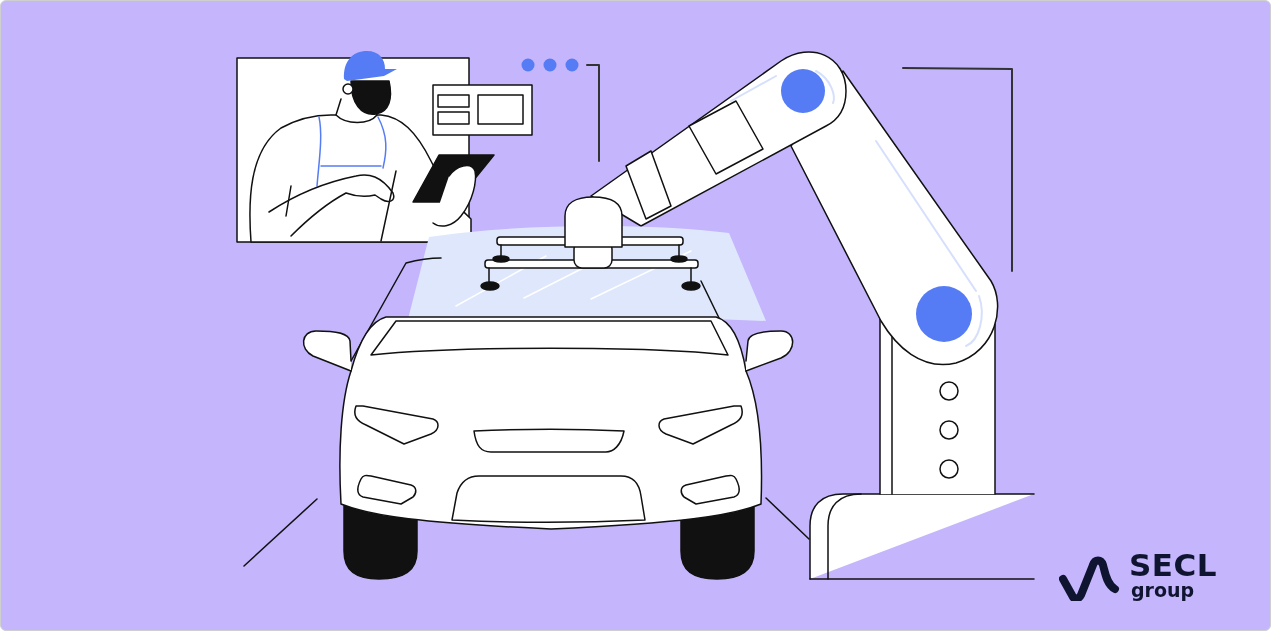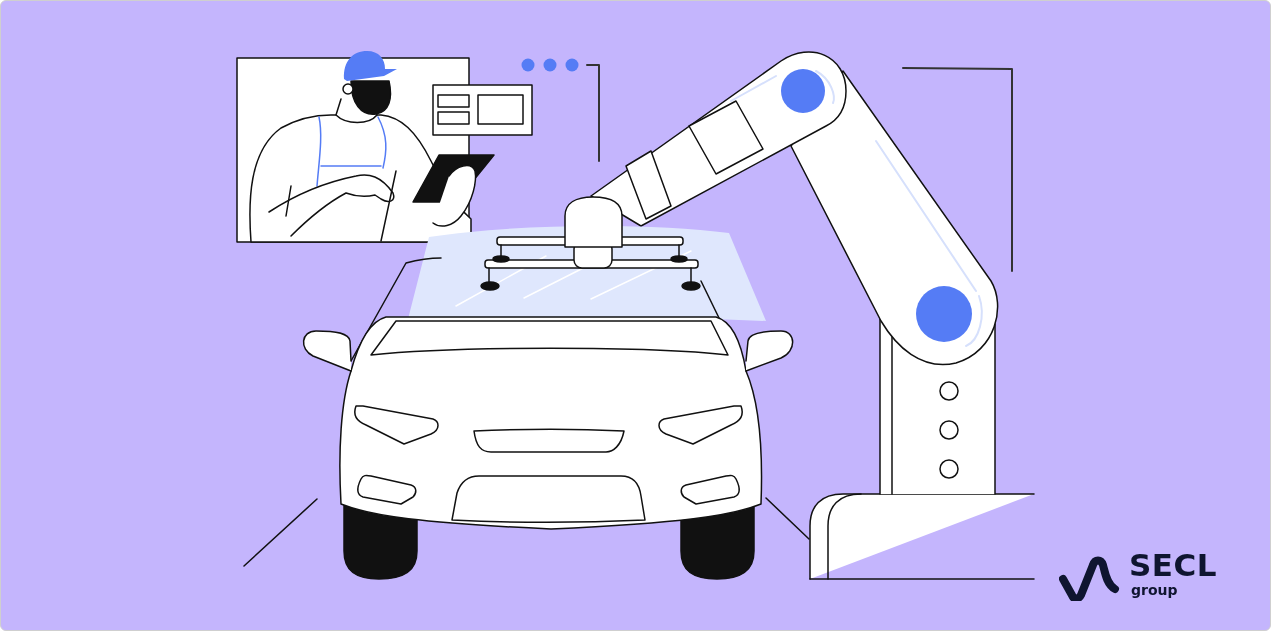--- a/index.html
+++ b/index.html
@@ -10,21 +10,21 @@
   }
   svg.scene { position:absolute; left:0; top:0; }
   .logo { position:absolute; left:1058px; top:546px; width:190px; height:58px; }
   .logo-mark { position:absolute; left:0; top:4px; width:62px; height:50px; }
   .logo-title {
     position:absolute; left:70px; top:2px; font-size:31px; font-weight:bold;
     color:#0f1530; letter-spacing:0.5px; line-height:32px;
     font-family:"DejaVu Sans", sans-serif;
   }
   .logo-sub {
-    position:absolute; left:72px; top:32px; font-size:14px; font-weight:bold;
+    position:absolute; left:72px; top:32px; font-size:19px; font-weight:bold;
     color:#0f1530; line-height:22px; font-family:"DejaVu Sans", sans-serif;
   }
 </style>
 </head>
 <body>
 
 <div class="frame">
 
   <svg class="scene" width="1271" height="631" viewBox="0 0 1271 631" fill="none" stroke="#111" stroke-width="1.5" stroke-linecap="round" stroke-linejoin="round">
 

